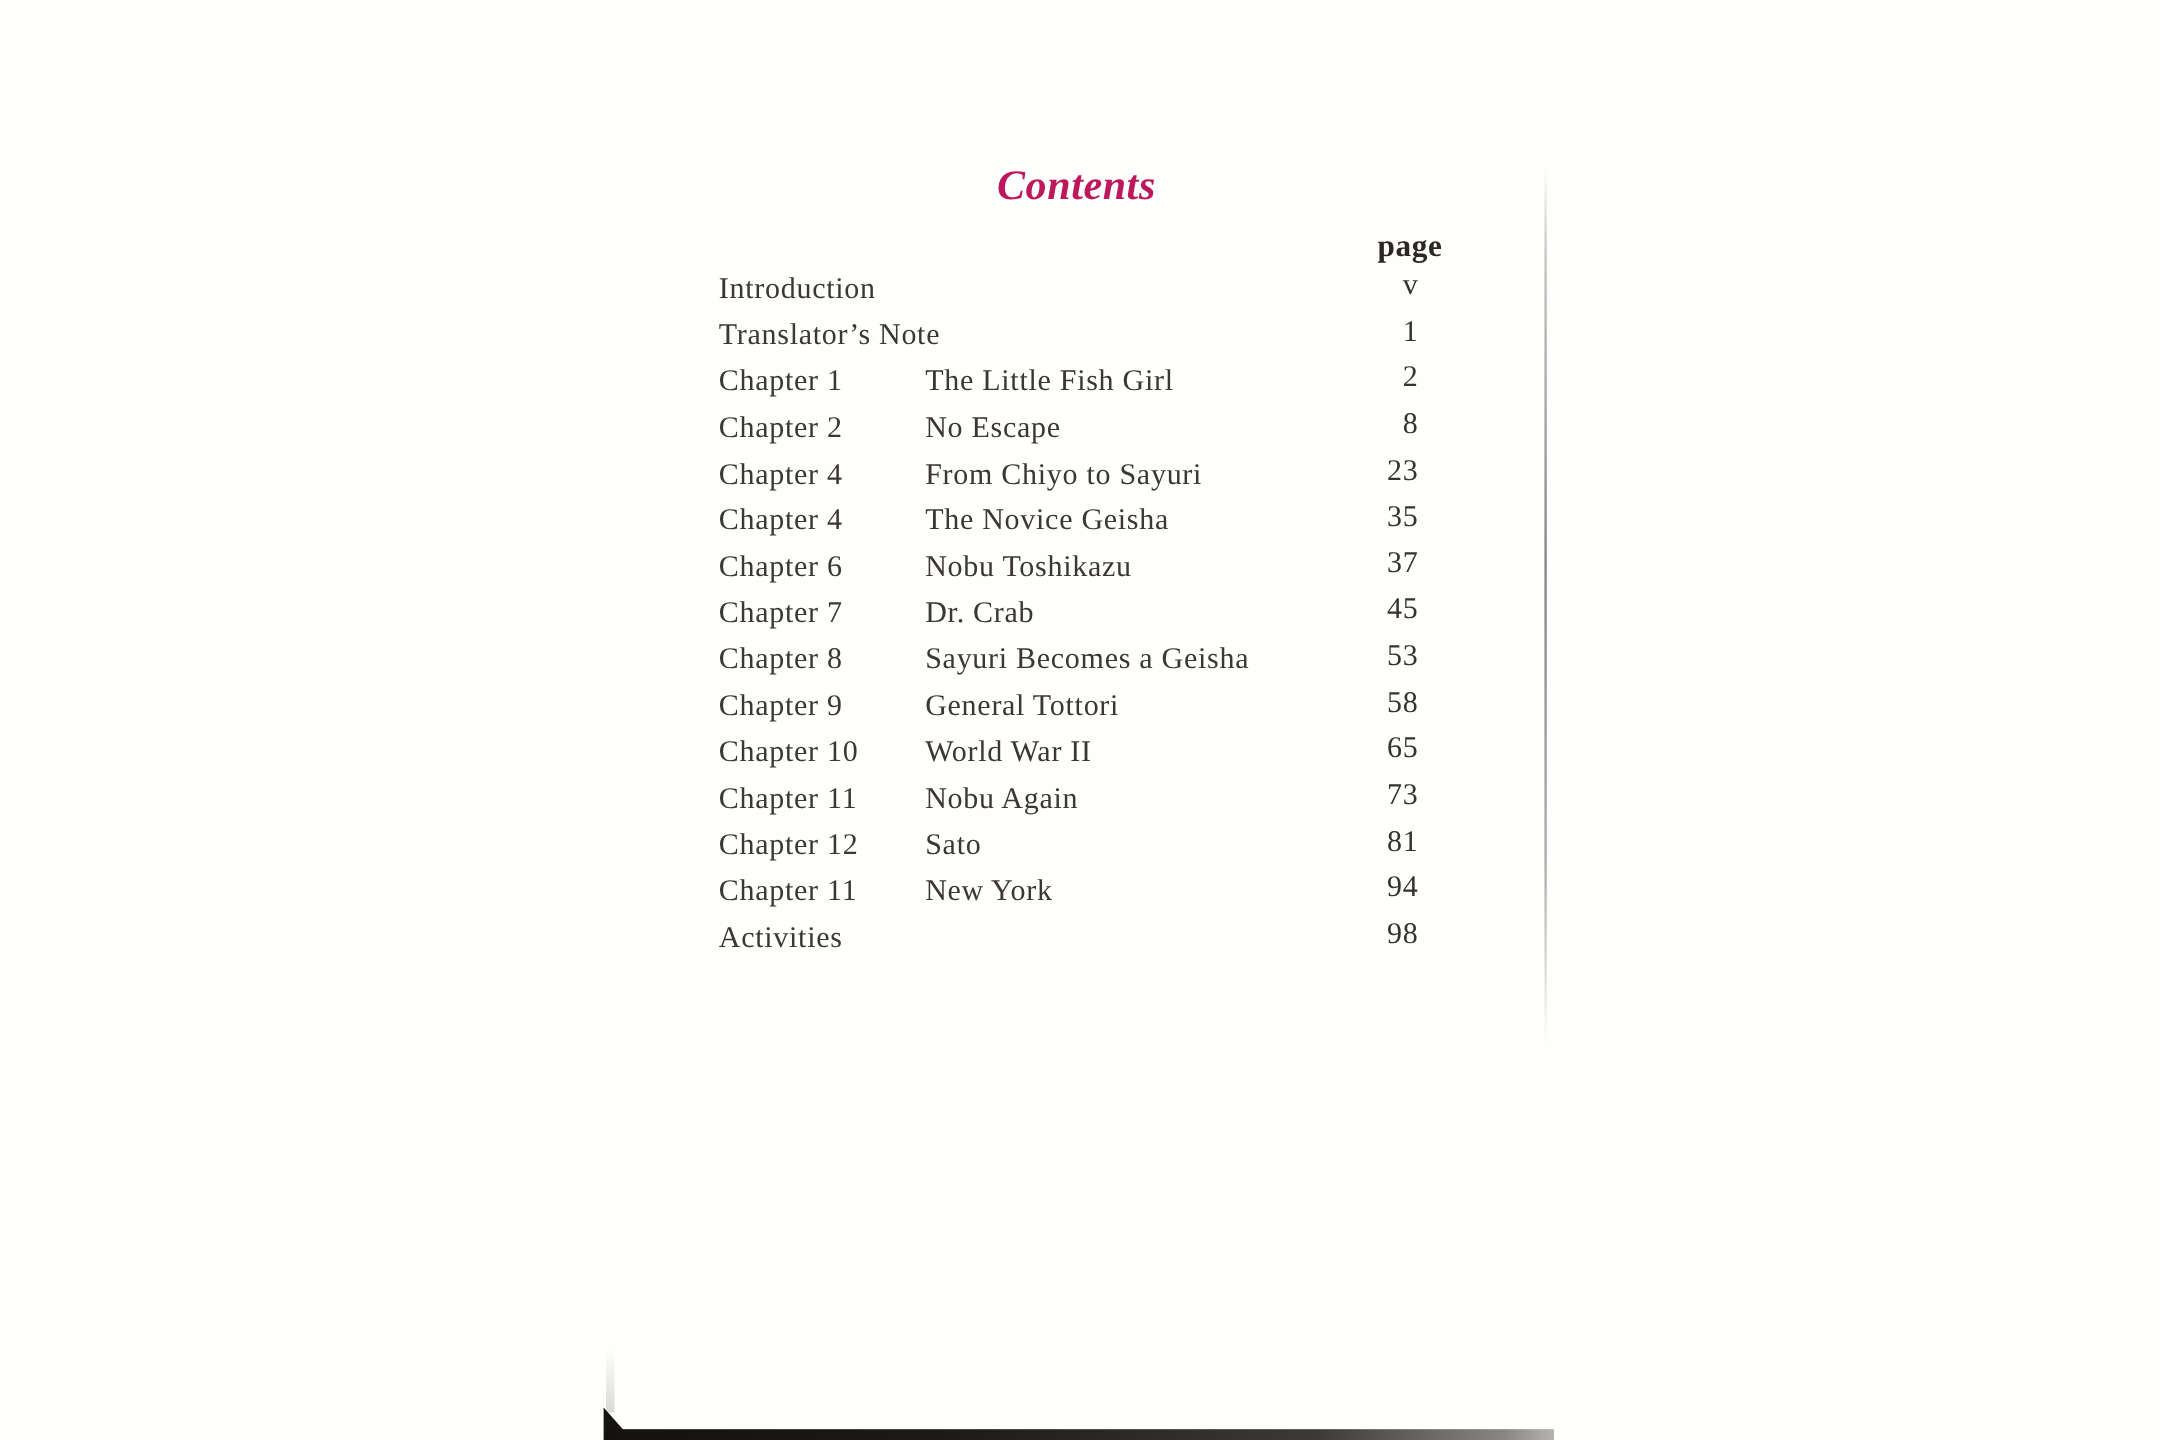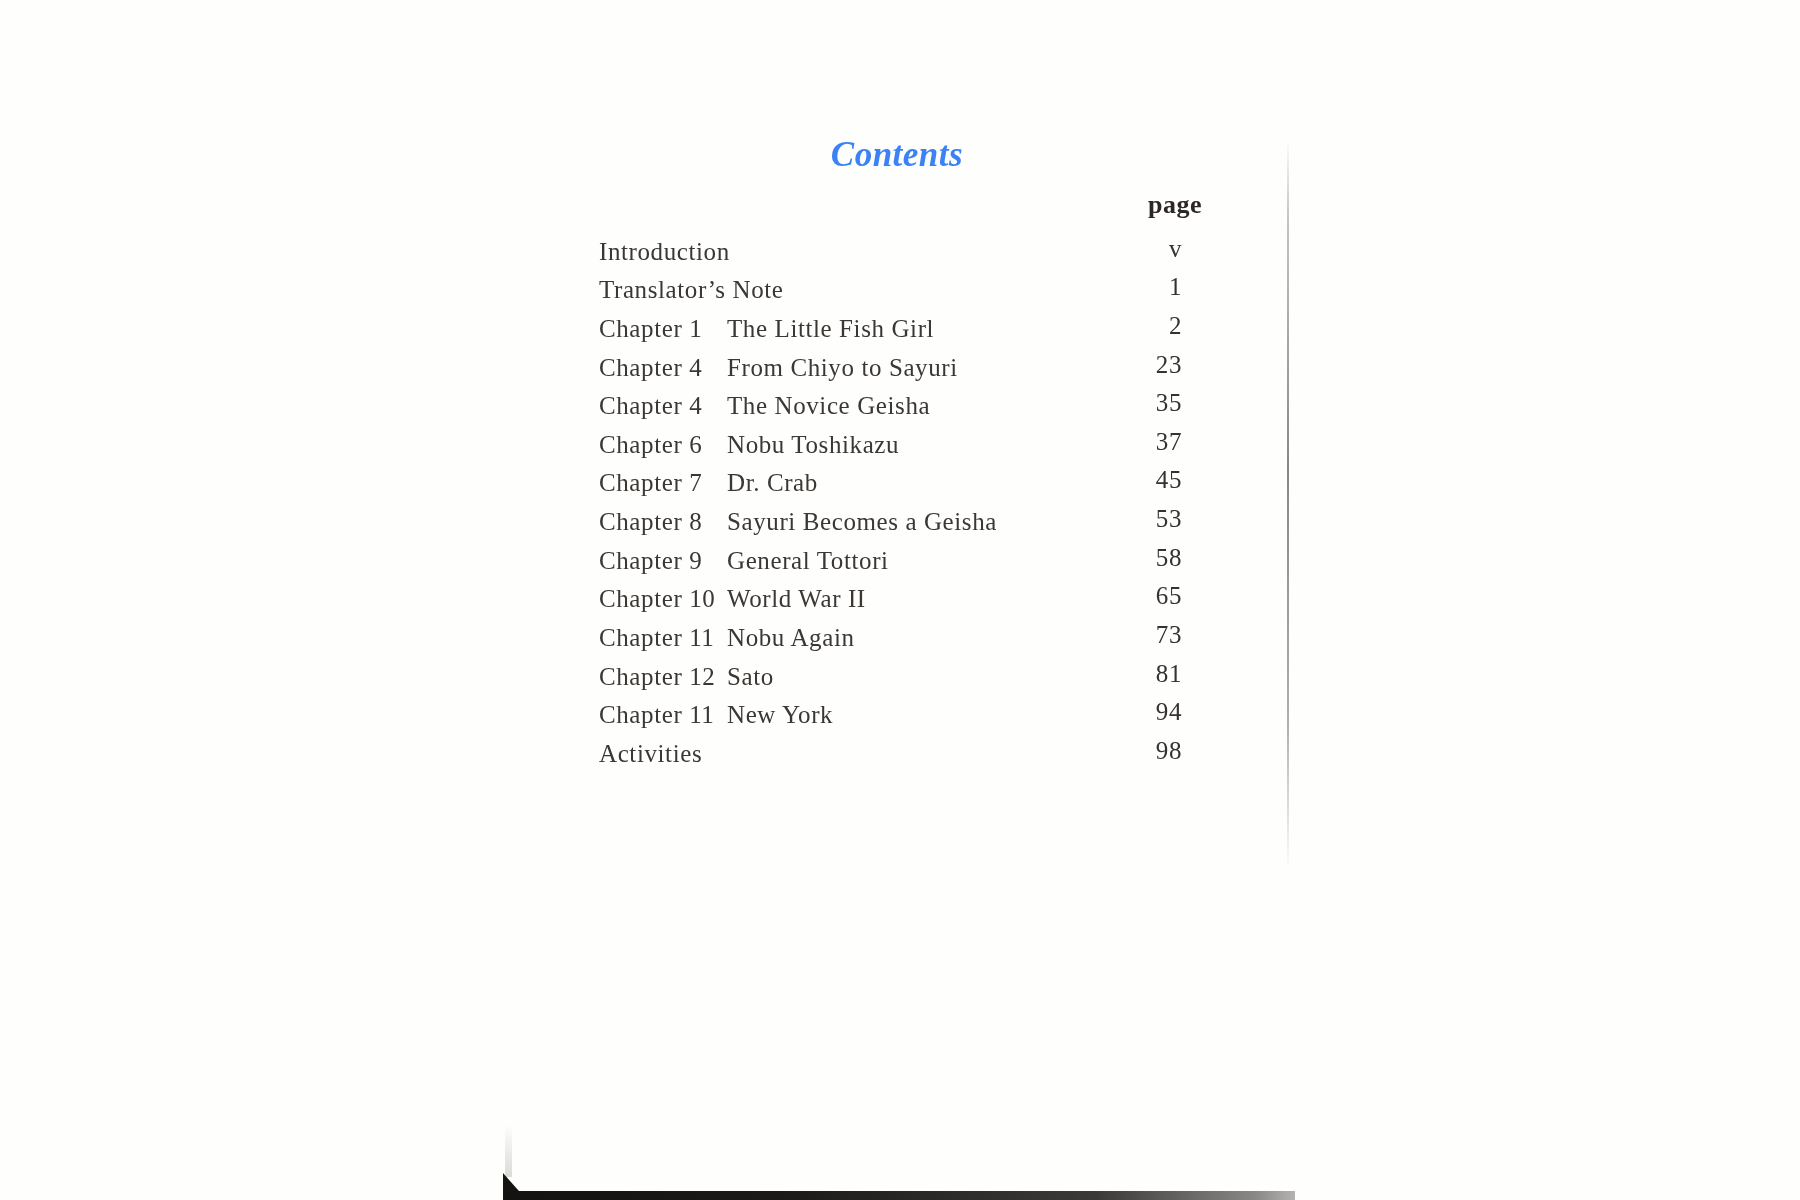--- a/index.html
+++ b/index.html
@@ -43,47 +43,48 @@
     background: linear-gradient(to bottom, rgba(200,198,196,0) 0%, rgba(190,188,186,0.55) 100%);
   }
   
   .doc-title {
     position: absolute;
     left: 897px; top: 112px;
     transform: translateX(-50%);
     font-size: 35px;
     font-weight: 700;
     font-style: italic;
-    color: #3b82f6;
+    color: #be185d;
     letter-spacing: 0.5px;
     white-space: nowrap;
   }
   .page-col-header {
     position: absolute;
     left: 919px; top: 190px;
     width: 283px;
     text-align: right;
     font-size: 26px;
     font-weight: 700;
     color: #2b2724;
     letter-spacing: 0.5px;
   }
   .toc {
     position: absolute;
     left: 599px; top: 227px;
     width: 583px;
   }
   .toc-row {
     display: flex;
-    align-items: flex-end;
+    align-items: flex-start;
     height: 38.65px;
     font-size: 25px;
     color: #3b3734;
     letter-spacing: 0.6px;
     white-space: nowrap;
+    gap: 44px;
   }
   .toc-label { flex: none; width: 128px; }
   .toc-title { flex: none; }
   .toc-page  { margin-left: auto; position: relative; top: -3px; color: #353230; }
 </style>
 </head>
 <body>
 
 <div class="canvas">
 
@@ -99,20 +100,25 @@
   </div>
       <div class="toc-row">
     <span class="toc-label">Translator’s Note</span>
     <span class="toc-title"></span>
     <span class="toc-page">1</span>
   </div>
       <div class="toc-row">
     <span class="toc-label">Chapter 1</span>
     <span class="toc-title">The Little Fish Girl</span>
     <span class="toc-page">2</span>
+  </div>
+      <div class="toc-row">
+    <span class="toc-label">Chapter 2</span>
+    <span class="toc-title">No Escape</span>
+    <span class="toc-page">8</span>
   </div>
       <div class="toc-row">
     <span class="toc-label">Chapter 4</span>
     <span class="toc-title">From Chiyo to Sayuri</span>
     <span class="toc-page">23</span>
   </div>
       <div class="toc-row">
     <span class="toc-label">Chapter 4</span>
     <span class="toc-title">The Novice Geisha</span>
     <span class="toc-page">35</span>

